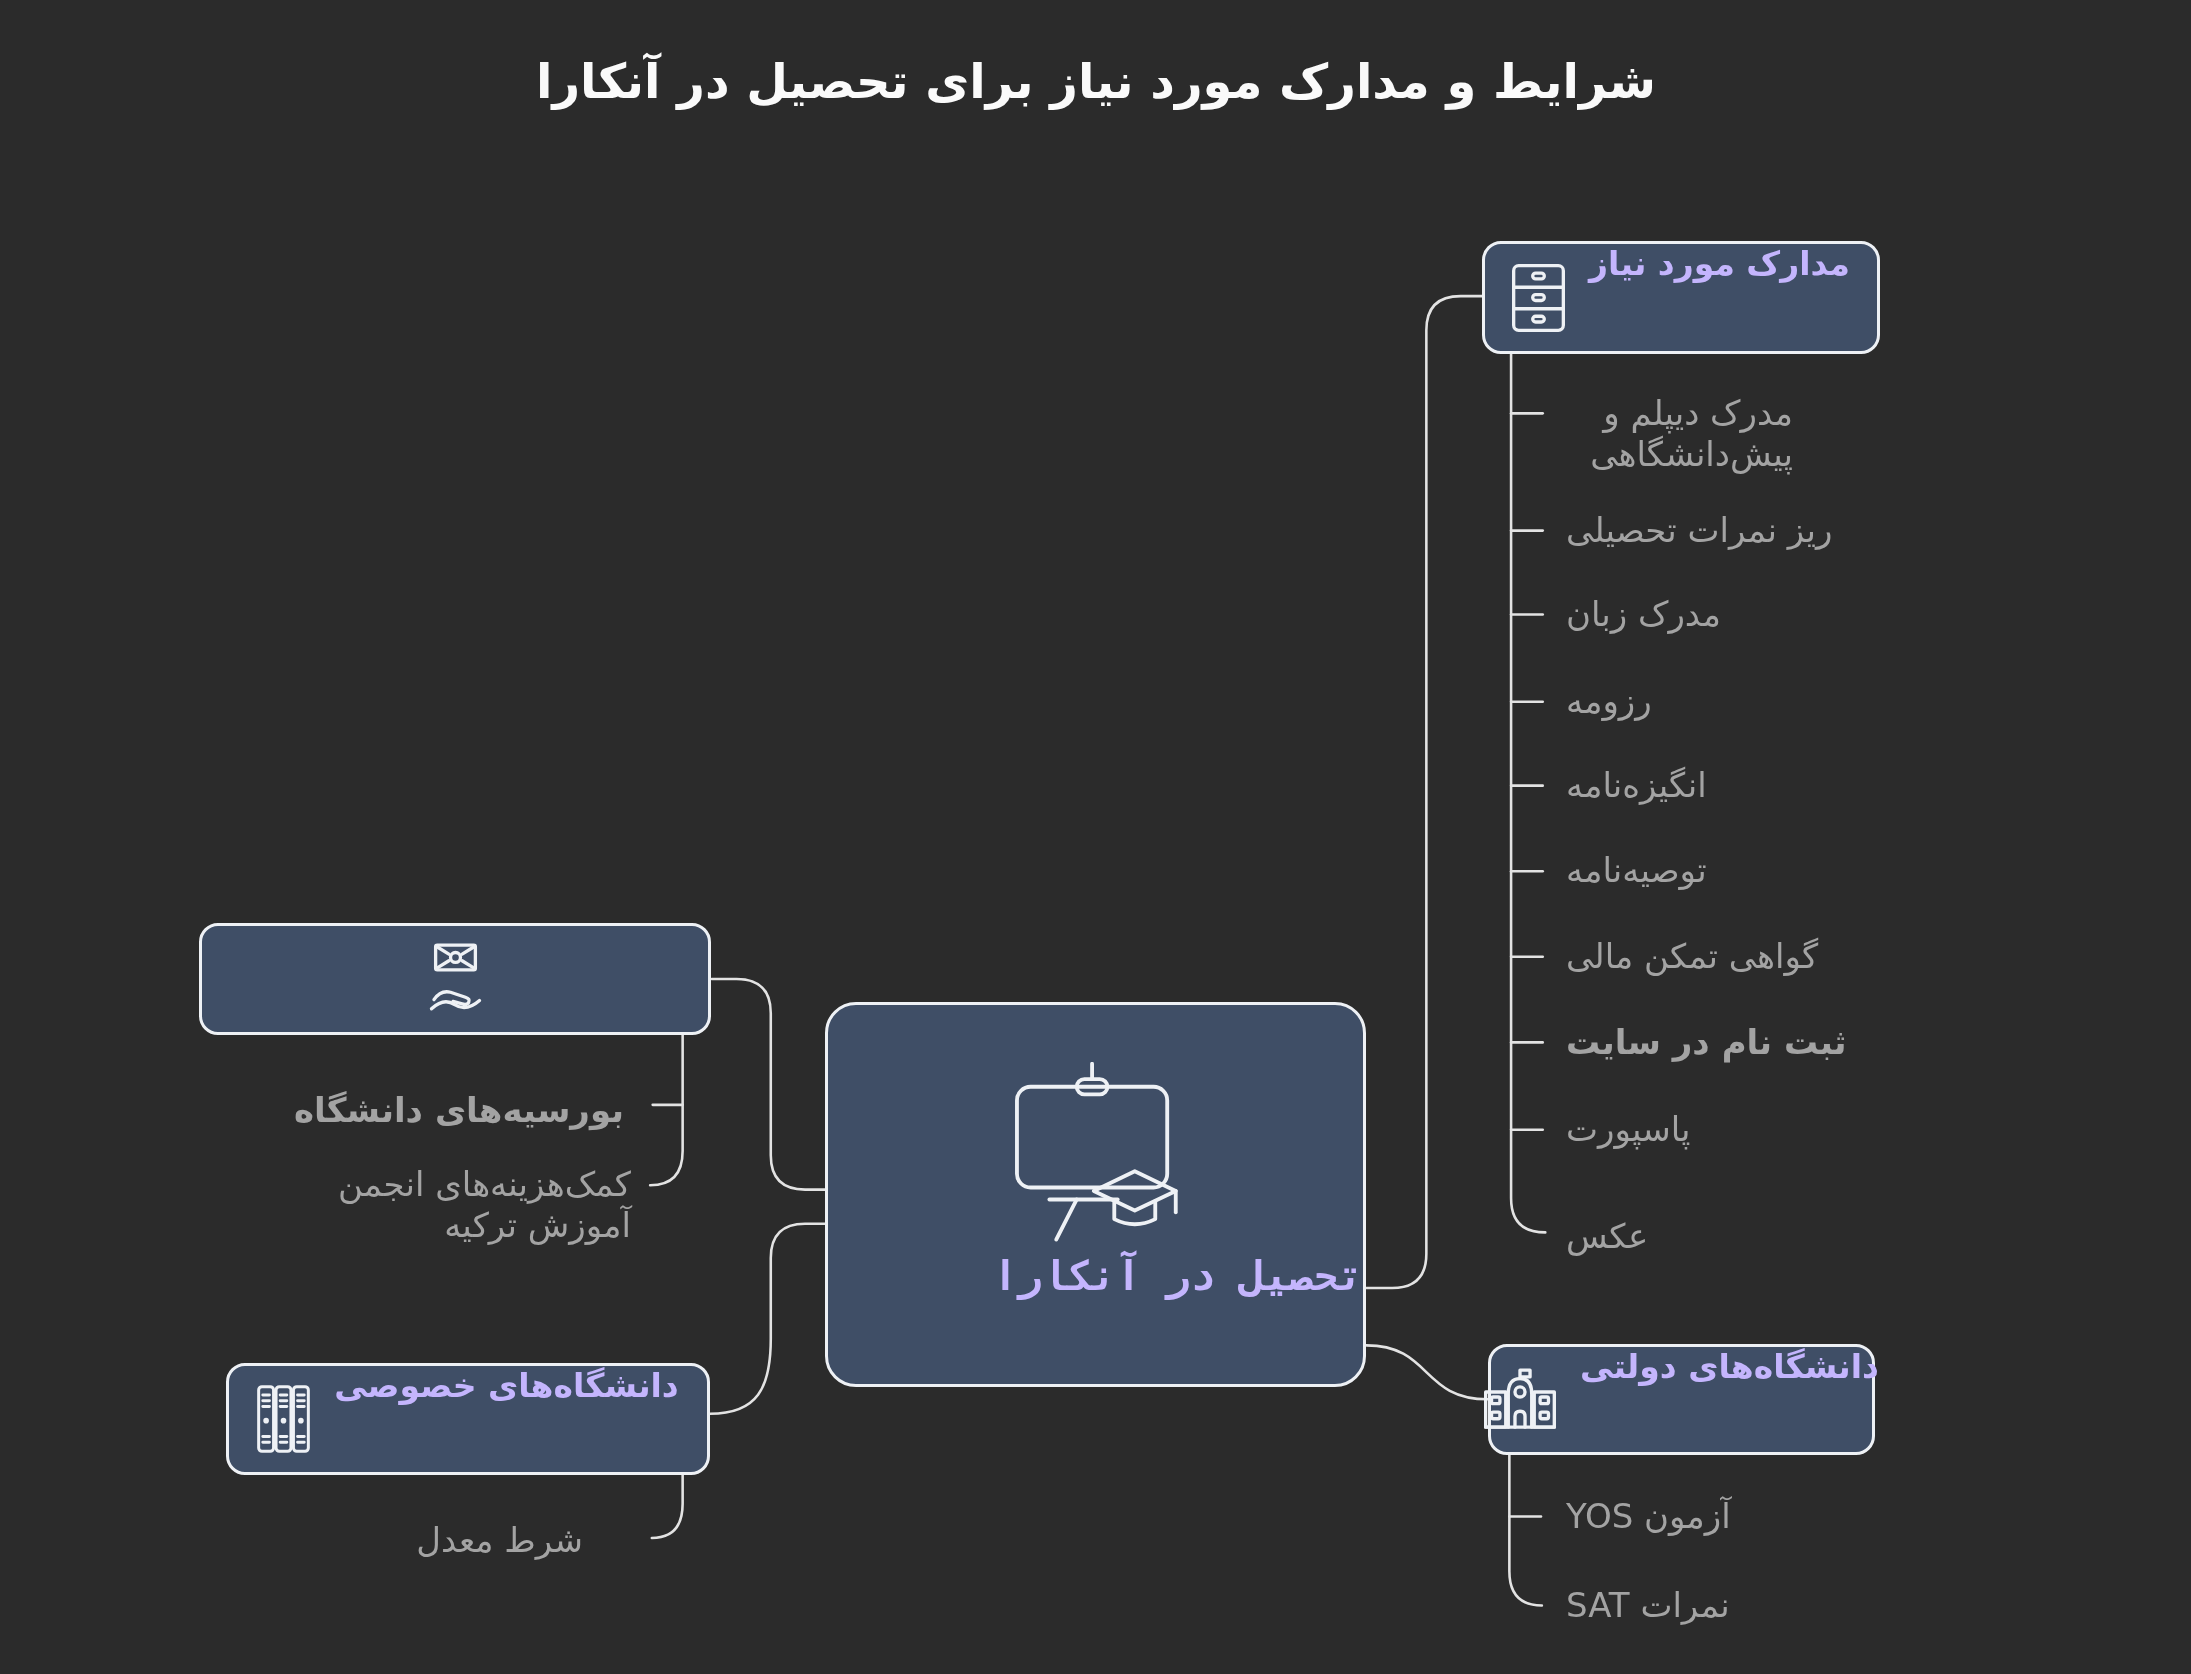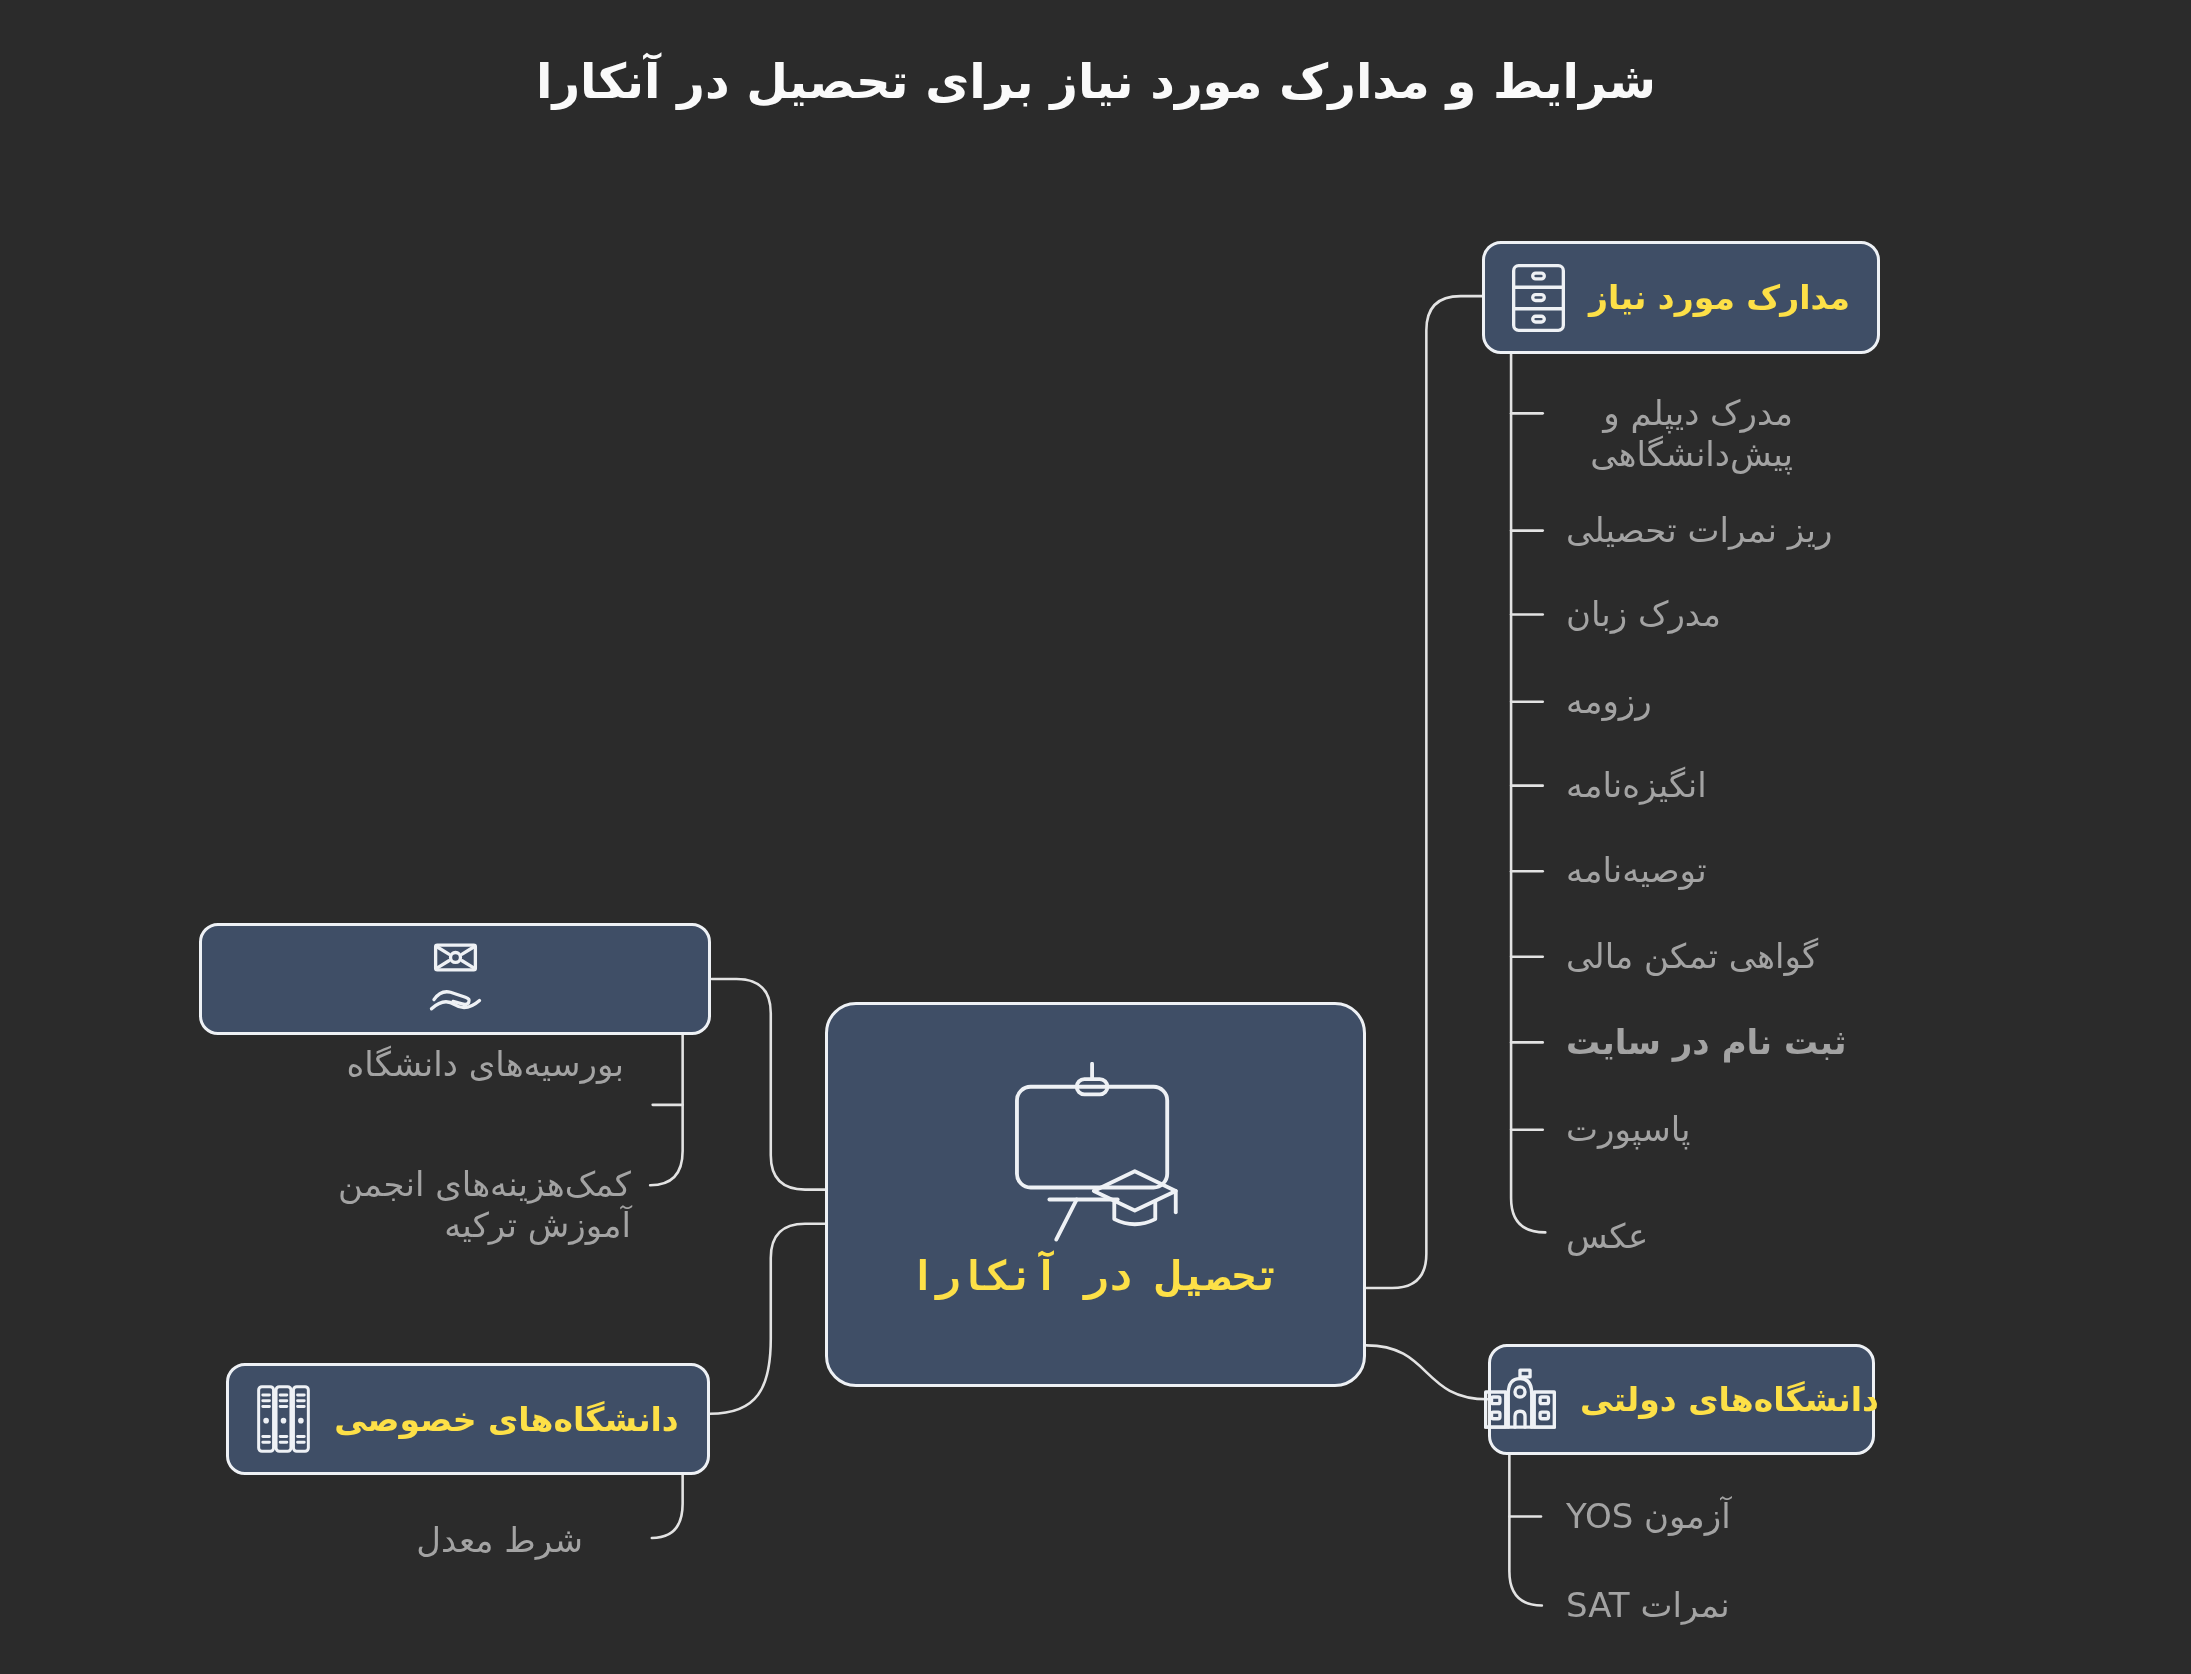--- a/index.html
+++ b/index.html
@@ -7,21 +7,21 @@
     position:relative;width:2192px;height:1674px;background:#2b2b2b;
     font-family:"DejaVu Sans",sans-serif;overflow:hidden;
   }
   .title{
     position:absolute;left:0;top:53px;width:2192px;text-align:center;
     font-size:48px;font-weight:bold;color:#fafafa;margin:0;direction:rtl;
   }
   svg.connectors{position:absolute;left:0;top:0;}
   .node{
     position:absolute;background:#3f4e66;border:3px solid #eef1f5;
-    box-sizing:border-box;display:flex;align-items:center;color:#fde047;
+    box-sizing:border-box;display:flex;color:#c4b5fd;
     direction:rtl;
   }
   .node .label{font-weight:bold;white-space:nowrap;}
   .branch-node{border-radius:19px;font-size:33px;justify-content:center;gap:24px;}
   .central-node{
     border-radius:31px;flex-direction:column;justify-content:flex-start;font-family:Liberation Mono, monospace;
   }
   .central-node .label{font-size:41px;margin-top:8.6px;}
   .central-node .big-icon{margin-top:57px;}
   .icon{display:flex;align-items:center;justify-content:center;flex:0 0 auto;}
@@ -119,21 +119,21 @@
         <path d="M11,5 L24,13"></path>
         <path d="M53,5 L40,13"></path>
         <path d="M11,29 L24,21"></path>
         <path d="M53,29 L40,21"></path>
         <path d="M6,68 Q14,56 26,59 L44,65 Q50,67 48,71 Q46,75 40,73 L29,70"></path>
         <path d="M3,79 Q18,65 31,74 Q45,83 61,69"></path>
       </svg>
     </span>
   </div>
 
-  <div class="leaf right-side" style="right:1568px;top:1065px;">بورسیه‌های دانشگاه</div>
+  <div class="leaf right-side" style="right:1568px;top:1111px;font-weight:bold;">بورسیه‌های دانشگاه</div>
   <div class="leaf right-side wrap" style="right:1561px;top:1205px;width:368px;">کمک‌هزینه‌های انجمن آموزش ترکیه</div>
 
   <div class="node branch-node" style="left:226px;top:1363px;width:484px;height:112px;direction:rtl;">
     <span class="label">دانشگاه‌های خصوصی</span>
     <span class="icon">
       <svg width="53" height="68" viewBox="0 0 64 82" fill="none" stroke="#eef1f5" stroke-width="3.6" stroke-linecap="round" stroke-linejoin="round">
         <rect x="2" y="2" width="18" height="78" rx="4"></rect>
         <rect x="23" y="2" width="18" height="78" rx="4"></rect>
         <rect x="44" y="2" width="18" height="78" rx="4"></rect>
         <path d="M7,12 H15 M7,19 H15 M7,26 H15 M7,62 H15 M7,69 H15"></path>

